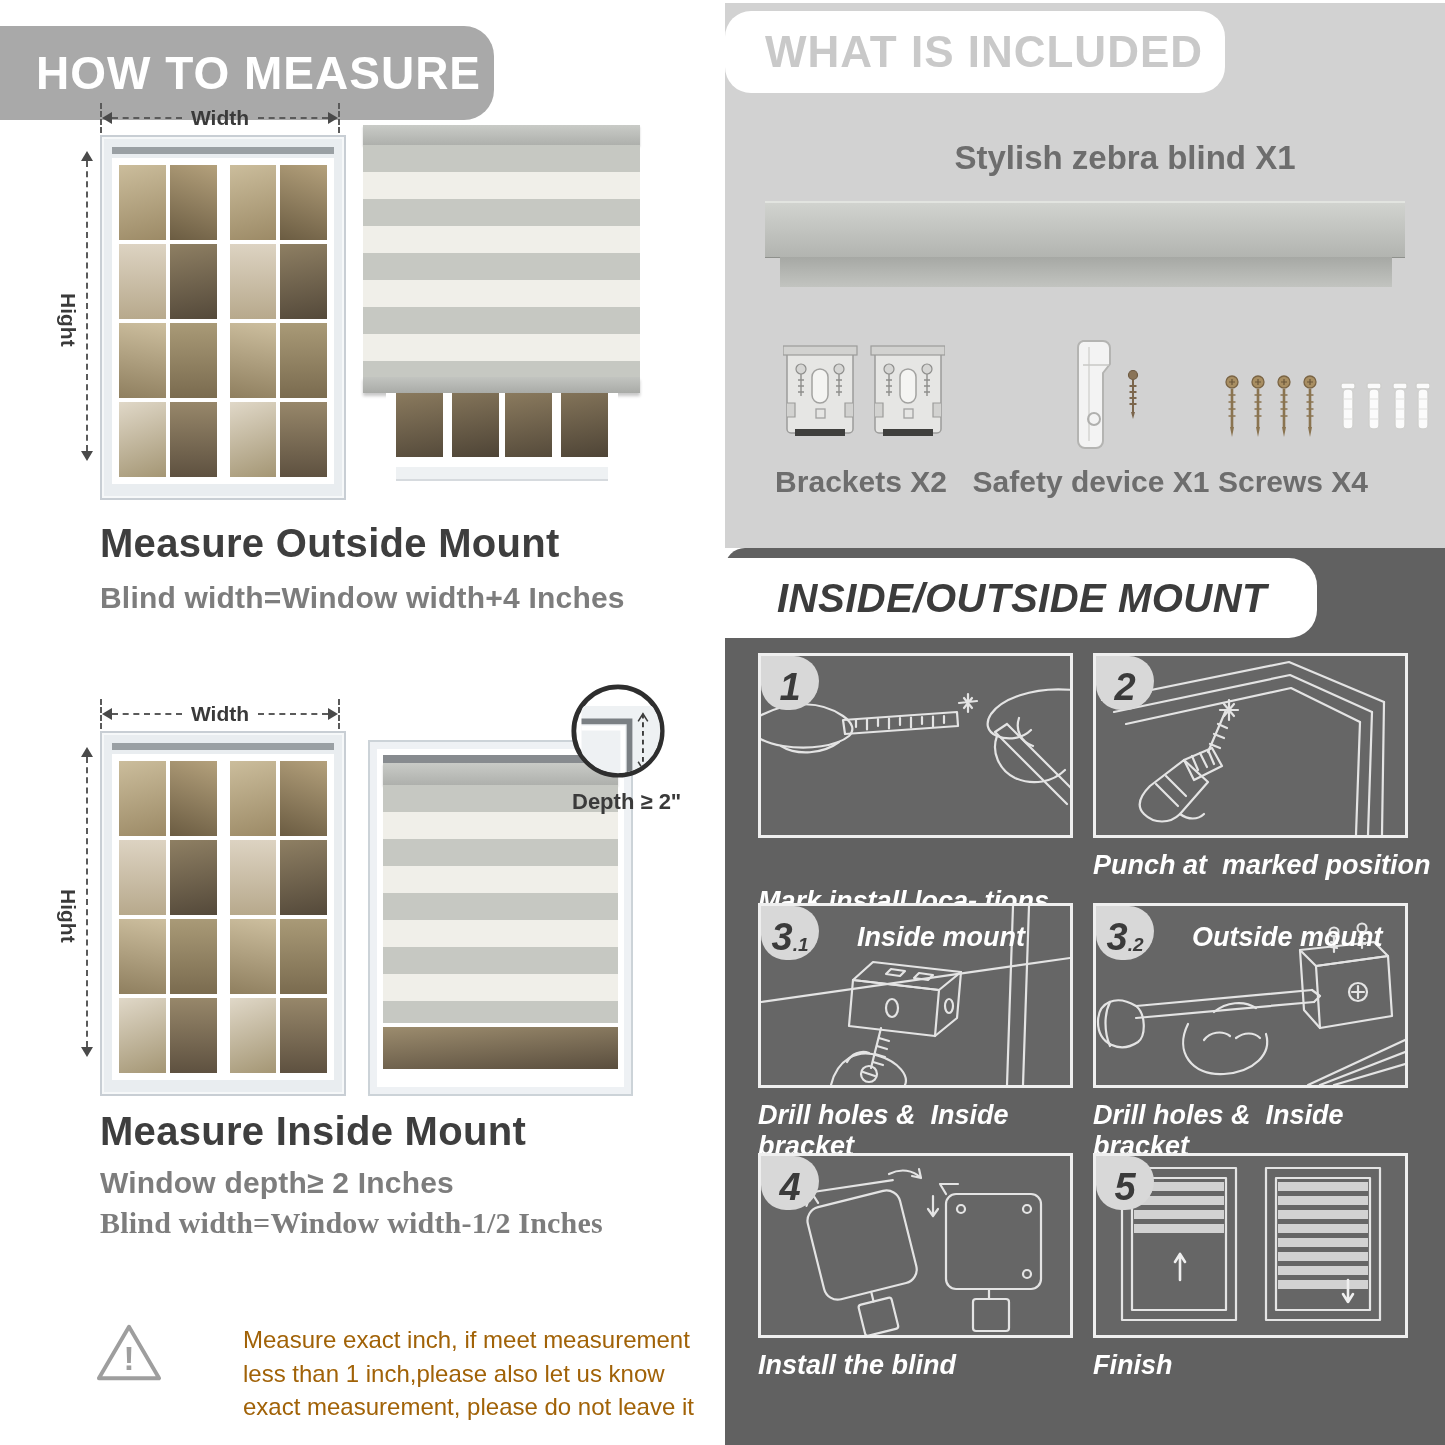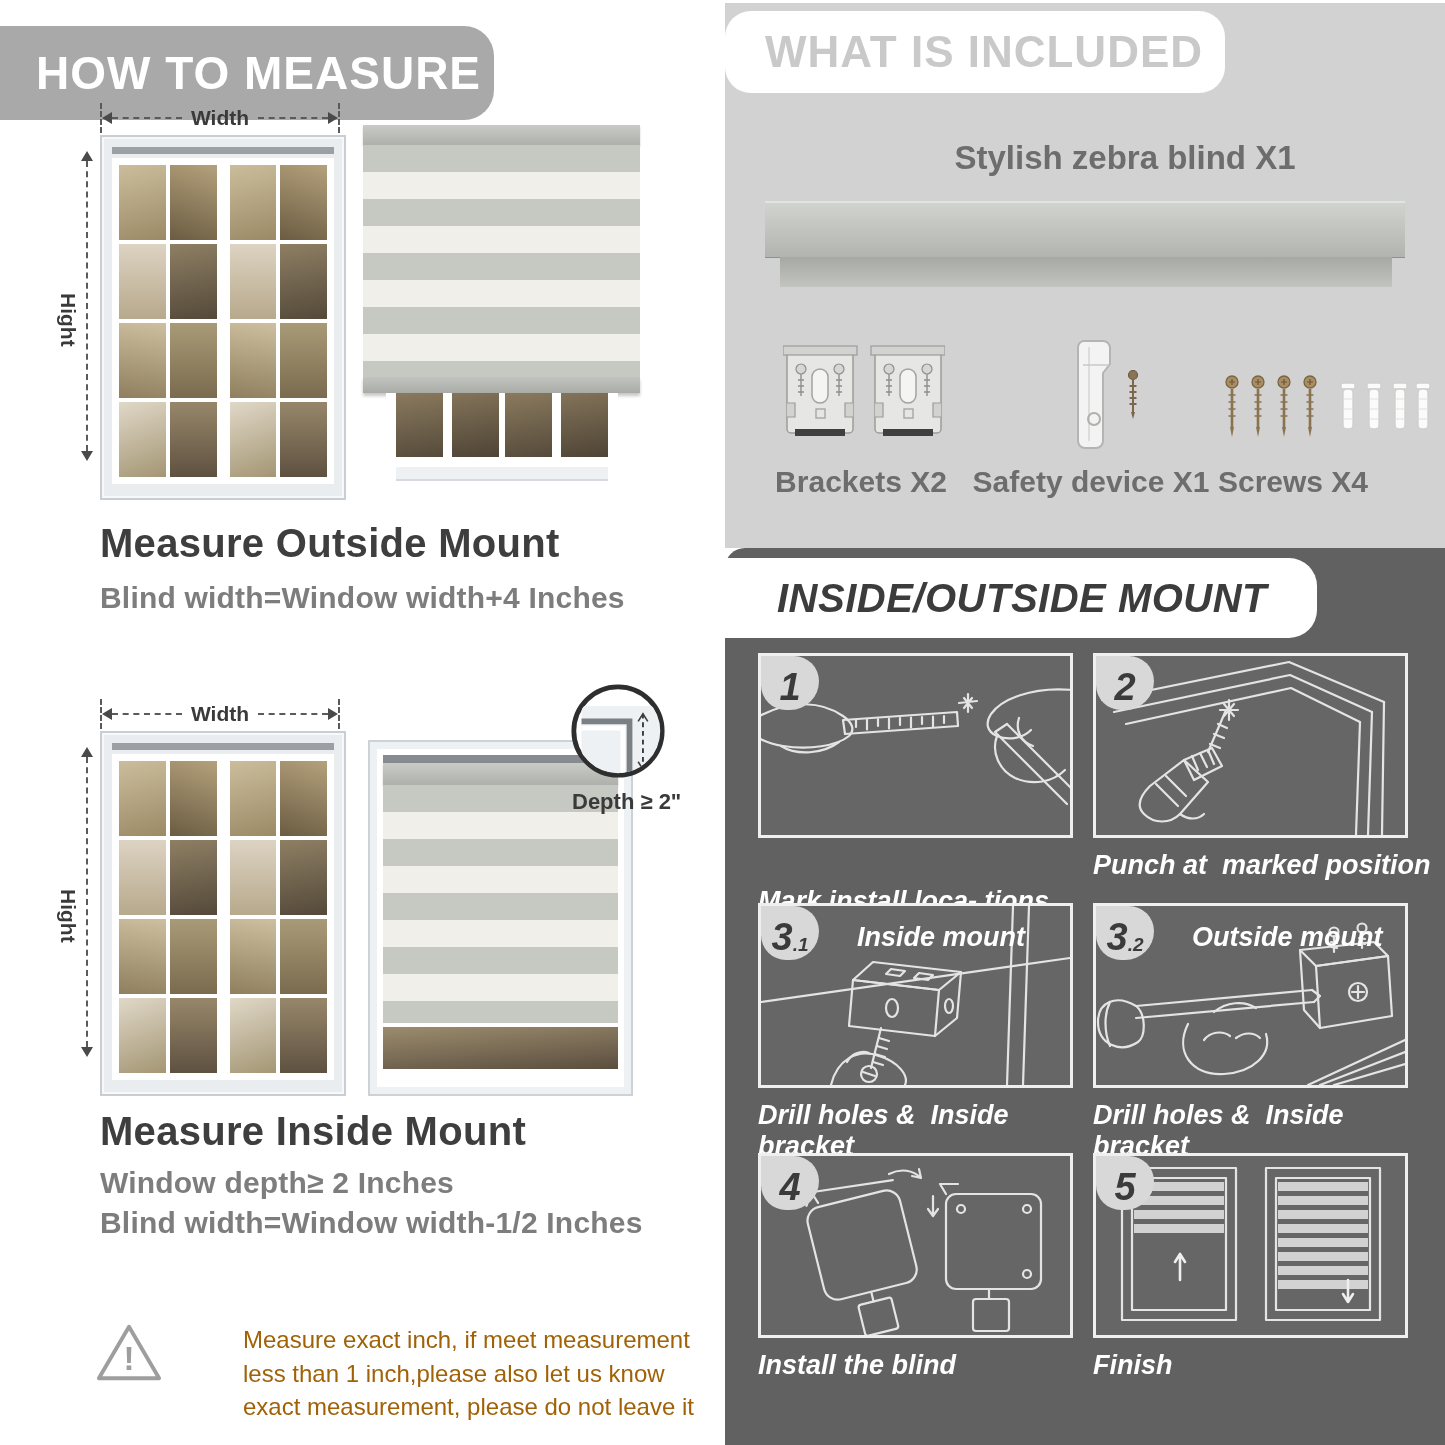--- a/index.html
+++ b/index.html
@@ -235,21 +235,21 @@
           <path d="M12,47 H55 V98" stroke="#ffffff" stroke-width="5" fill="none"></path>
           <path d="M76,32 V90" stroke="#3c3c3c" stroke-width="2" stroke-dasharray="5,4" fill="none"></path>
           <path d="M71,40 l5,-8 l5,8 M71,82 l5,8 l5,-8" fill="none" stroke="#3c3c3c" stroke-width="1.6"></path>
         </g>
       </svg>
     </div>
     <div class="abs depth-label" style="left:572px;top:786px;">Depth ≥ 2"</div>
 
     <div class="abs h-title" style="left:100px;top:1106px;">Measure Inside Mount</div>
     <div class="abs h-line" style="left:100px;top:1163px;">Window depth≥ 2 Inches</div>
-    <div class="abs h-line" style="left:100px;top:1203px;">Blind width=Window width-1/2 Inches</div>
+    <div class="abs h-line" style="left:100px;top:1203px;font-family:Liberation Serif, serif;">Blind width=Window width-1/2 Inches</div>
 
     <div class="abs" style="left:95px;top:1318px;">
       <svg width="68" height="64" viewBox="0 0 70 64">
         <path d="M35 5 L66 58 L4 58 Z" fill="none" stroke="#9e9e9e" stroke-width="4" stroke-linejoin="round"></path>
         <text x="35" y="50" font-size="34" font-weight="bold" fill="#9e9e9e" text-anchor="middle" font-family="Liberation Sans, sans-serif">!</text>
       </svg>
     </div>
     <div class="abs warn-text" style="left:243px;top:1320px;">Measure exact inch, if meet measurement less than 1 inch,please also let us know exact measurement, please do not leave it</div>
   </div>
 

